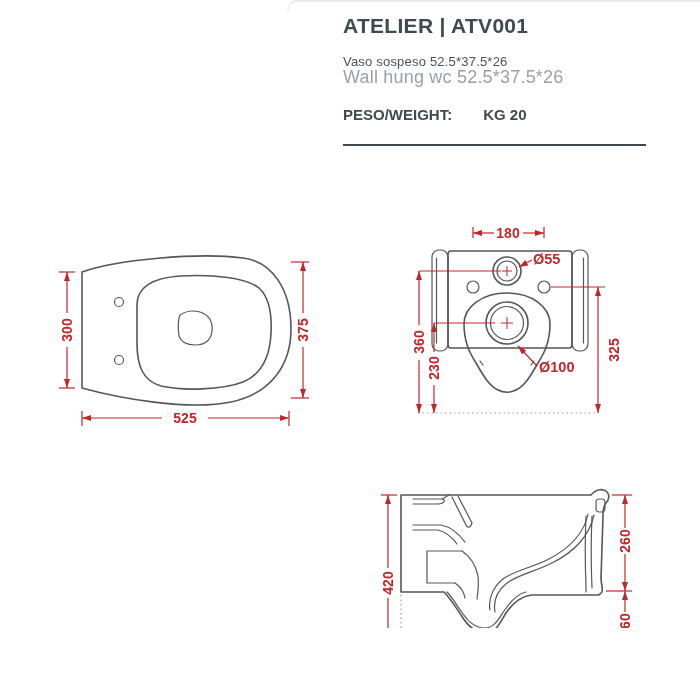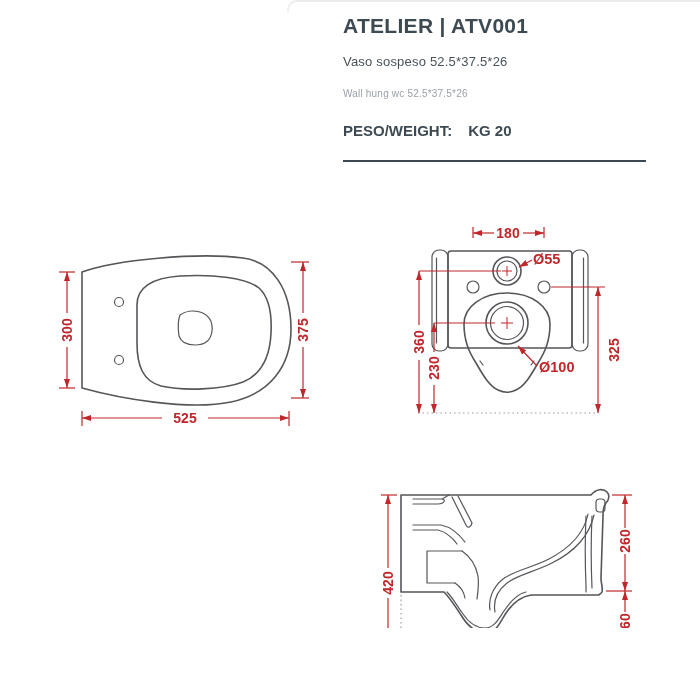--- a/index.html
+++ b/index.html
@@ -7,23 +7,23 @@
     position:relative;width:700px;height:628px;background:#ffffff;overflow:hidden;
     font-family:"Liberation Sans", sans-serif;
   }
   .card-edge{
     position:absolute;left:287px;top:0;width:412px;height:10px;
     border-top:2px solid #e9ebed;border-left:2px solid #eef0f1;border-top-left-radius:10px;
   }
   .header{position:absolute;left:343px;top:12px;width:320px;}
   .title{font-size:21px;font-weight:bold;color:#3d4a52;letter-spacing:.3px;line-height:27px;}
   .sub1{font-size:13px;color:#47525a;line-height:15px;margin-top:15px;letter-spacing:.2px;}
-  .sub2{font-size:10px;color:#99a1a8;line-height:15px;margin-top:17px;letter-spacing:.2px;}
+  .sub2{font-size:18px;color:#99a1a8;line-height:15px;margin-top:1px;letter-spacing:.2px;}
   .weight-row{margin-top:21px;font-size:15px;font-weight:bold;color:#3d4a52;}
-  .weight-value{margin-left:16px;text-align:center;}
+  .weight-value{margin-left:31px;text-align:center;}
   .divider{margin-top:21px;width:303px;height:2px;background:#3c4952;}
   svg{position:absolute;overflow:visible;}
   #top-view{left:40px;top:245px;}
   #front-view{left:405px;top:220px;}
   #side-view{left:370px;top:480px;}
   .outline{stroke:#55565a;stroke-width:1.6;fill:none;stroke-linejoin:round;stroke-linecap:round;}
   .outline-thin{stroke:#55565a;stroke-width:1.2;fill:none;stroke-linejoin:round;stroke-linecap:round;}
   .dim{stroke:#c0272b;stroke-width:1.2;fill:none;}
   .dim-thin{stroke:#c0272b;stroke-width:1;fill:none;}
   .dotted{stroke:#9e9e9e;stroke-width:1.2;fill:none;stroke-dasharray:1.5 3;}

